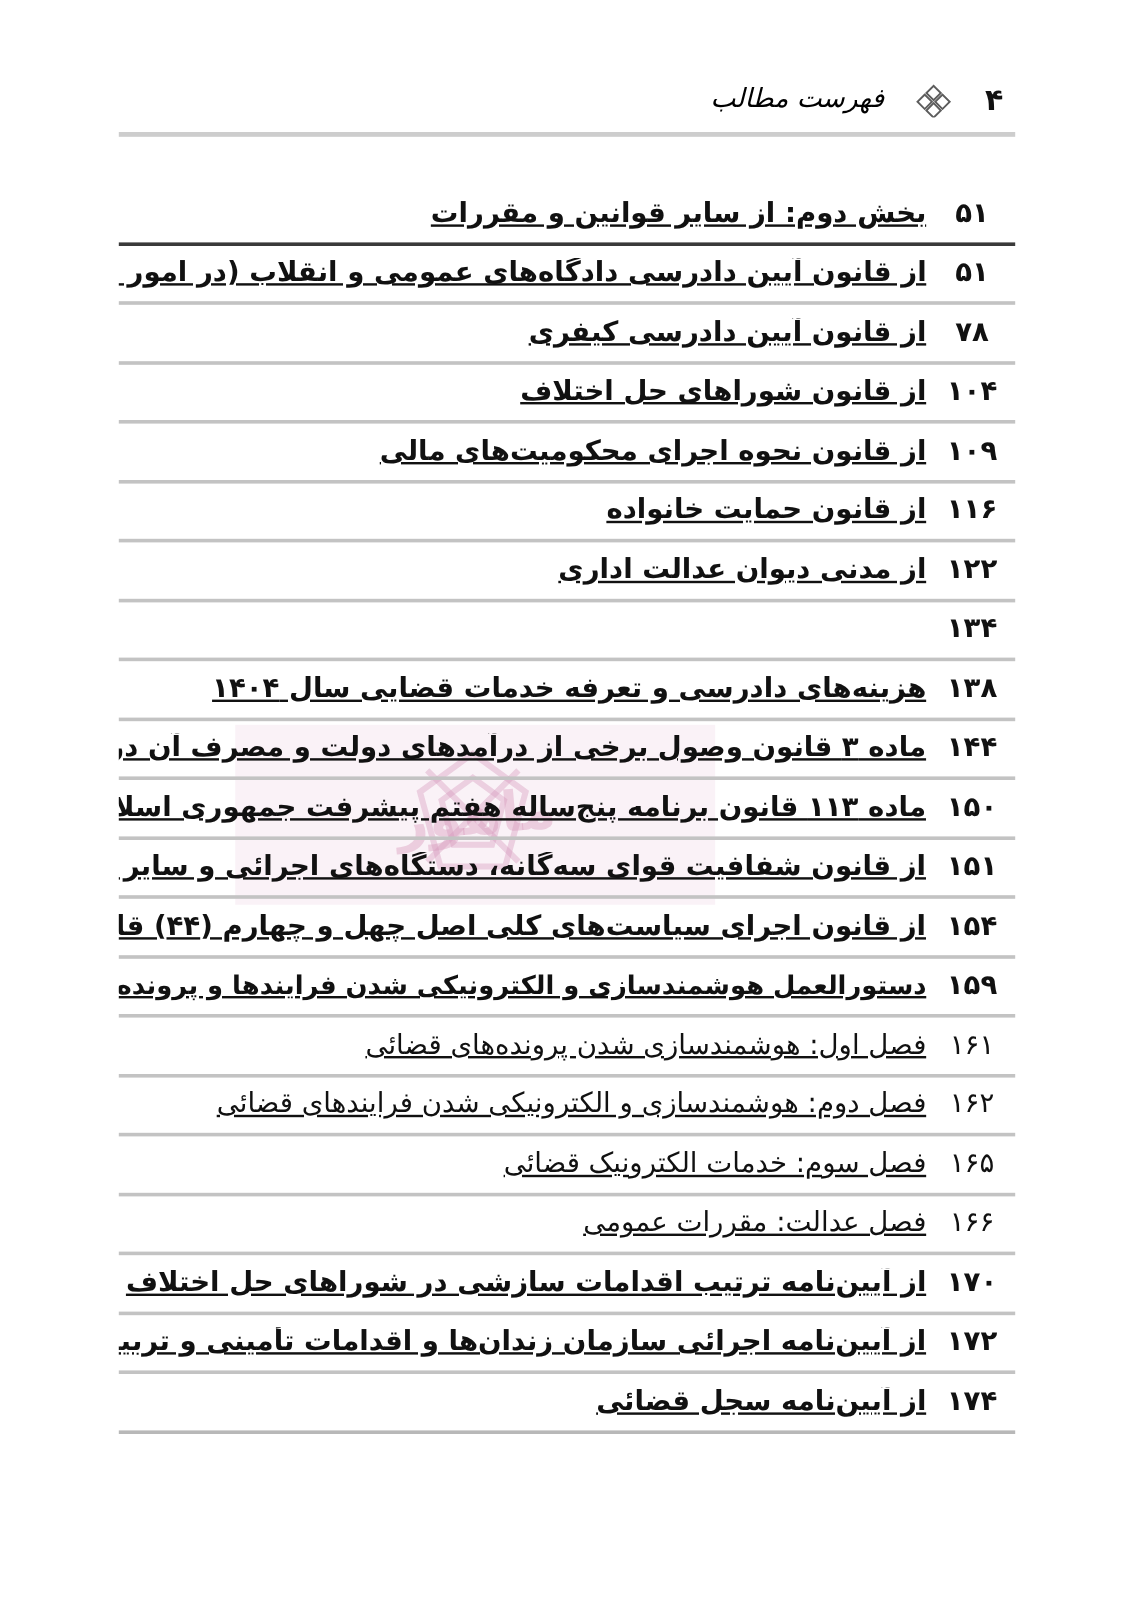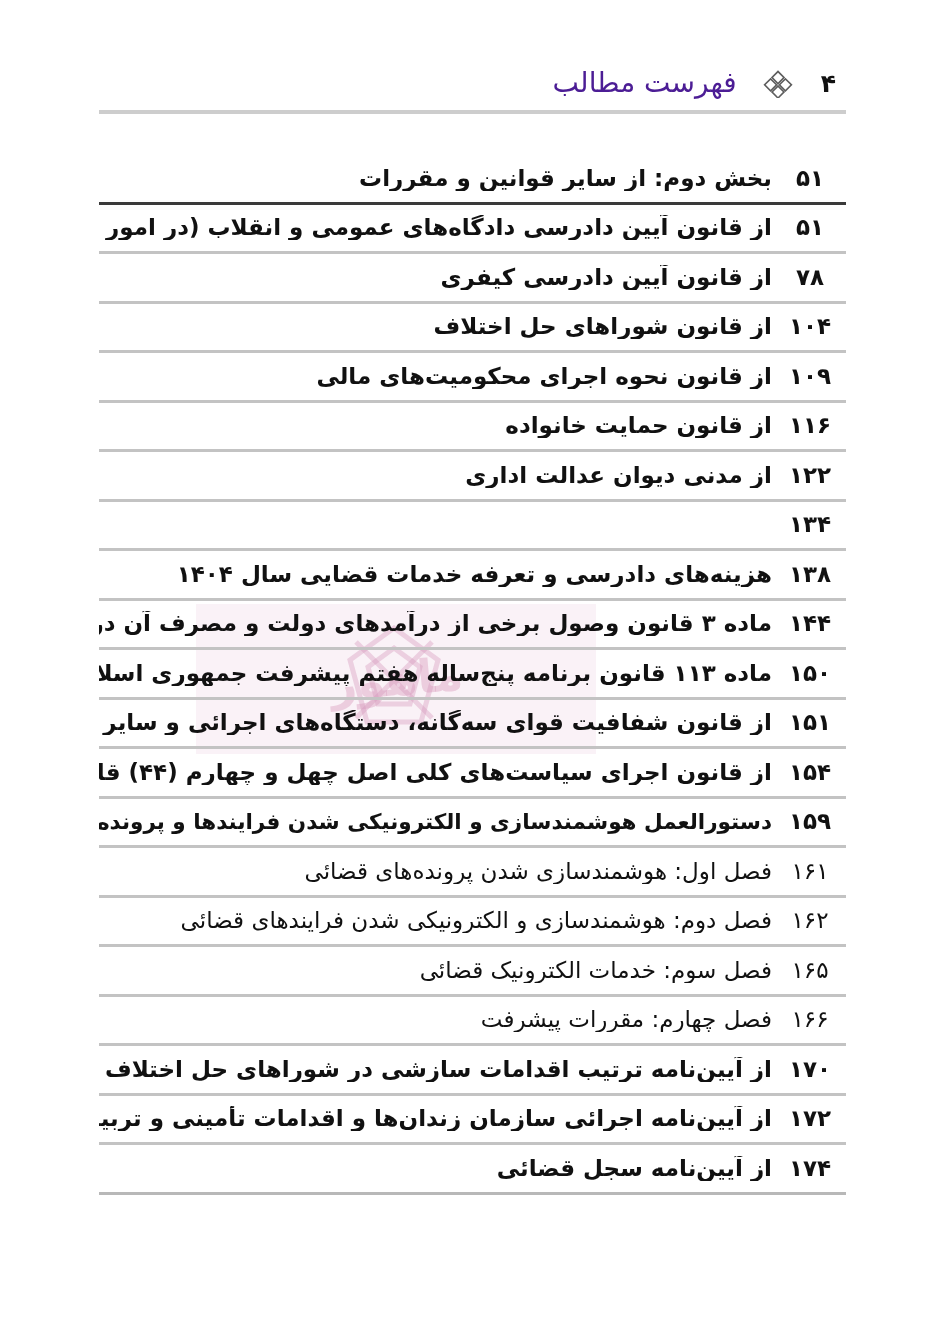--- a/index.html
+++ b/index.html
@@ -81,24 +81,25 @@
   }
   .rh-ornament {
     width: 30px;
     height: 30px;
     color: #5d5d5d;
     margin-left: 26px;
     flex: 0 0 auto;
     display: block;
   }
   .rh-title {
-    font-size: 28px;
-    color: #4c1d95;
+    font-size: 22px;
+    color: #000000;
     line-height: 1;
     white-space: nowrap;
+    font-style: italic;
   }
   .head-rule {
     position: absolute;
     left: 99px;
     right: 99px;
     top: 110px;
     height: 4px;
     background: #cdcdcd;
     z-index: 2;
   }
@@ -130,20 +131,21 @@
     box-sizing: border-box;
   }
   .toc-row .title {
     flex: 1 1 auto;
     font-size: 23px;
     color: #111111;
     text-align: right;
     line-height: 1.1;
     white-space: nowrap;
     overflow: hidden;
+    text-decoration: underline;
   }
   .toc-row.bold .title,
   .toc-row.bold .num {
     font-weight: 700;
   }
   .toc-row.semi .title,
   .toc-row.semi .num {
     font-weight: 700;
   }
   .toc-row.light .title,
@@ -276,21 +278,21 @@
         <div class="title">فصل دوم: هوشمندسازی و الکترونیکی شدن فرایندهای قضائی</div>
       </div>
       <div class="sep"></div>
       <div class="toc-row light">
         <div class="num">۱۶۵</div>
         <div class="title">فصل سوم: خدمات الکترونیک قضائی</div>
       </div>
       <div class="sep"></div>
       <div class="toc-row light">
         <div class="num">۱۶۶</div>
-        <div class="title">فصل چهارم: مقررات پیشرفت</div>
+        <div class="title">فصل عدالت: مقررات عمومی</div>
       </div>
       <div class="sep"></div>
       <div class="toc-row semi">
         <div class="num">۱۷۰</div>
         <div class="title">از آیین‌نامه ترتیب اقدامات سازشی در شوراهای حل اختلاف</div>
       </div>
       <div class="sep"></div>
       <div class="toc-row semi">
         <div class="num">۱۷۲</div>
         <div class="title">از آیین‌نامه اجرائی سازمان زندان‌ها  و اقدامات تأمینی و تربیتی کشور</div>

